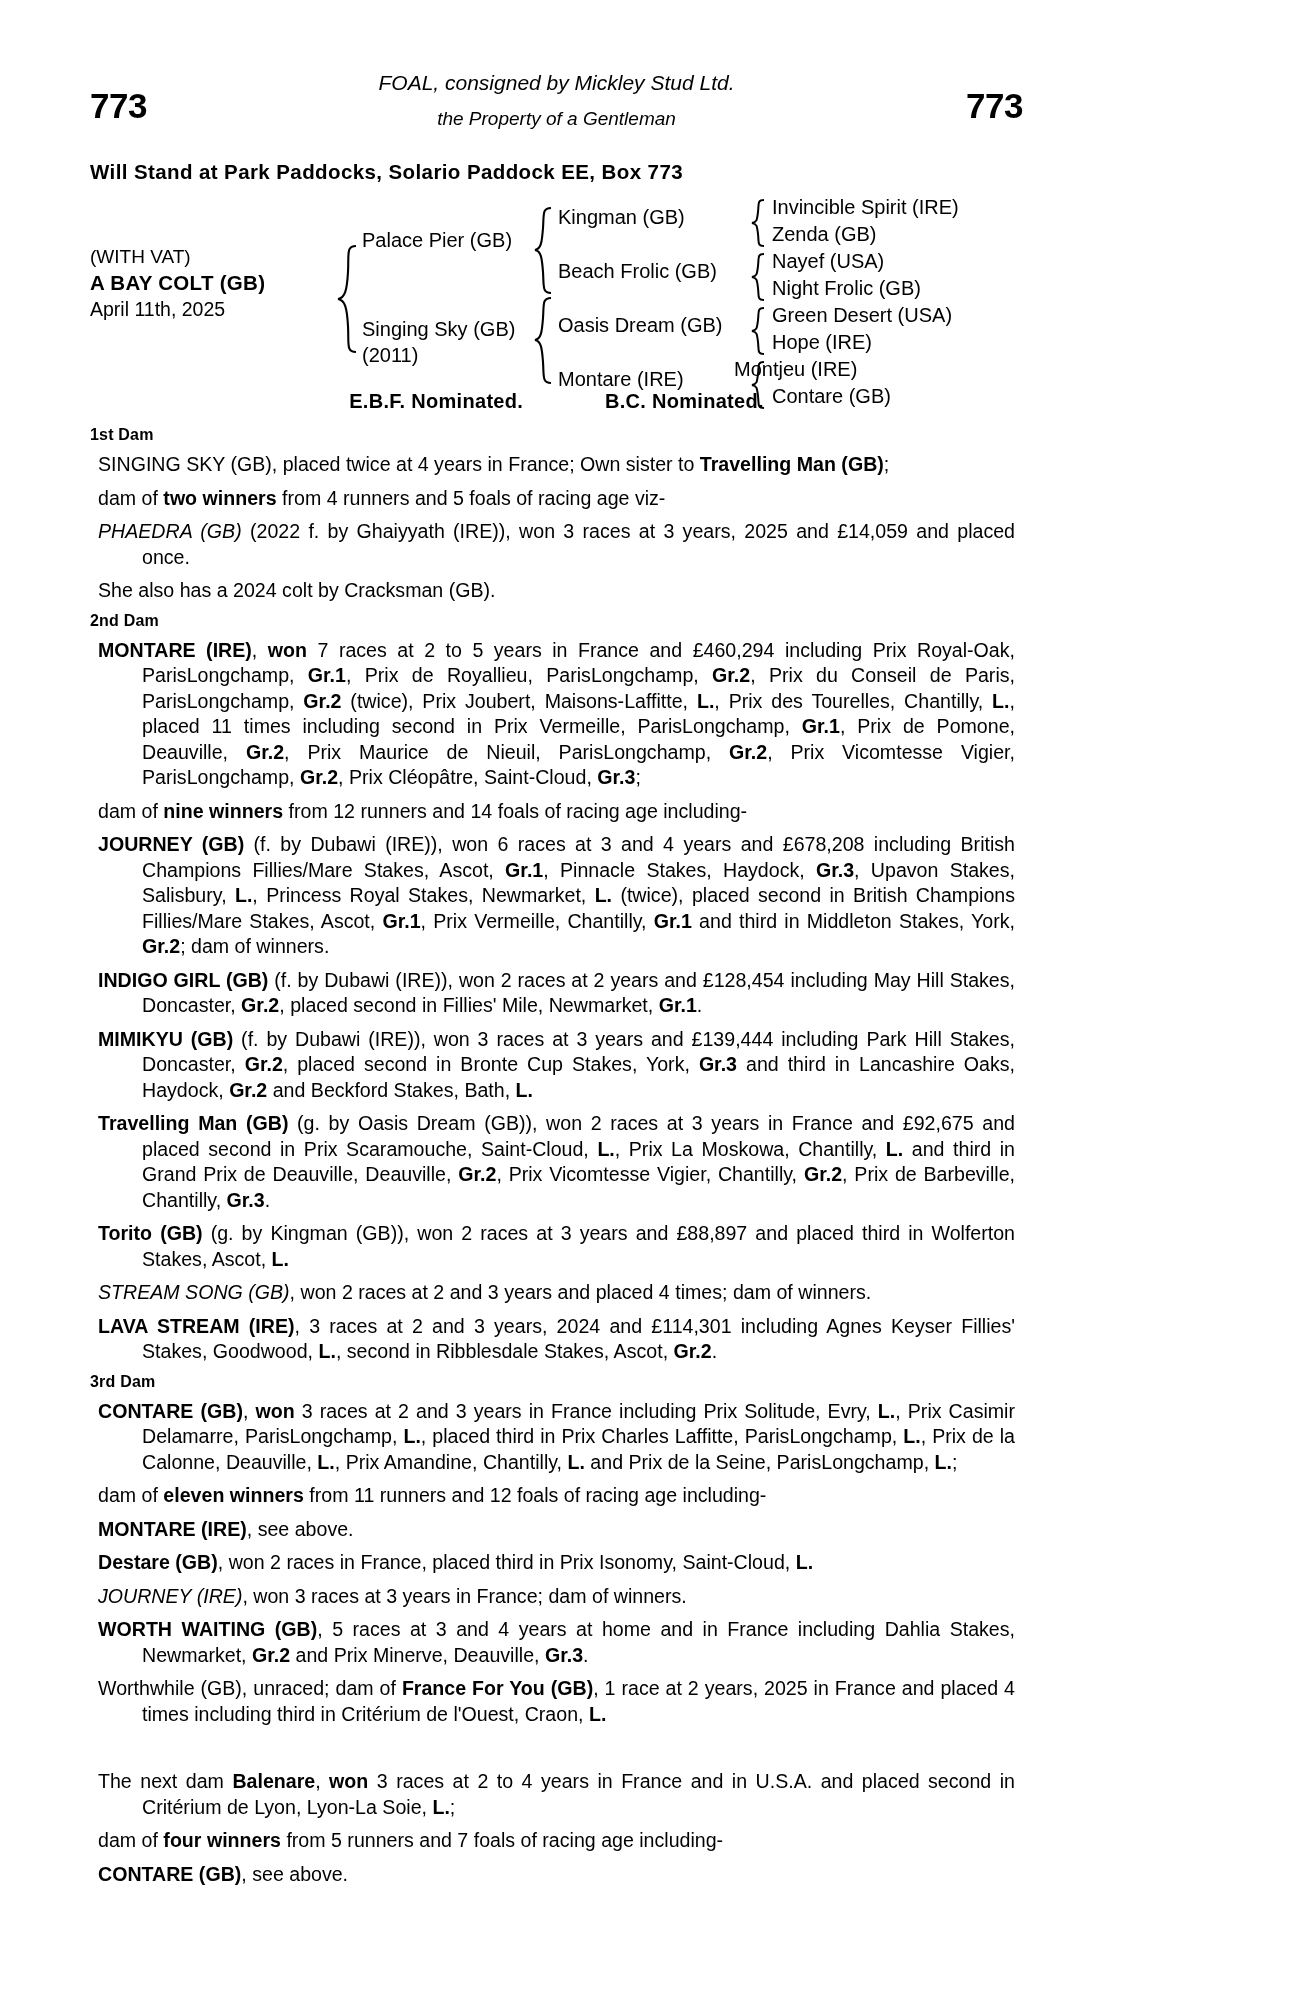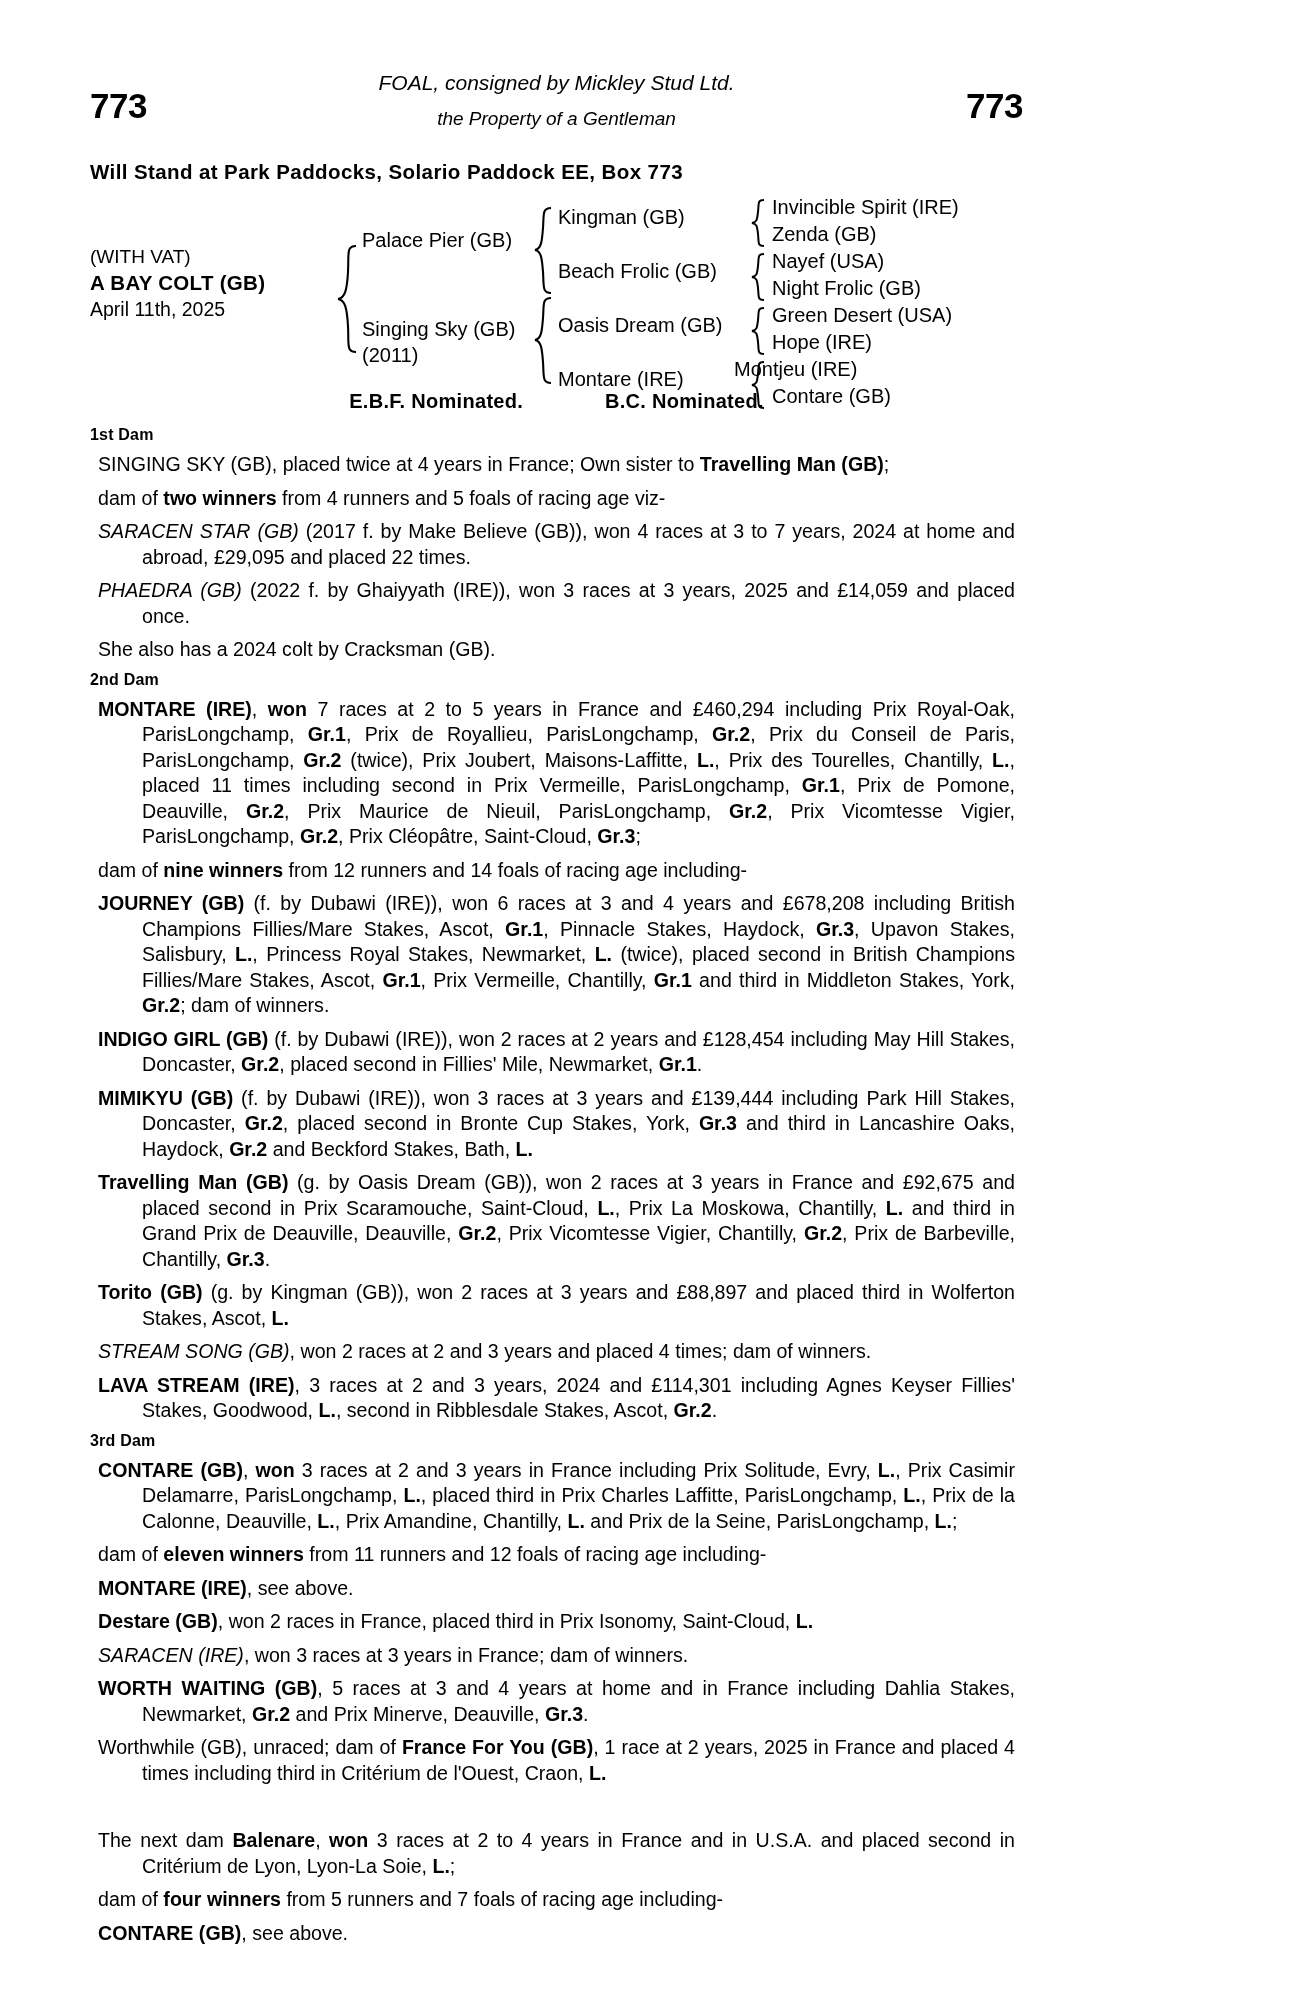--- a/index.html
+++ b/index.html
@@ -215,41 +215,40 @@
     <div class="nominated">
       <span>E.B.F. Nominated.</span>
       <span class="nom-gap"></span>
       <span>B.C. Nominated.</span>
     </div>
 
     <div class="spacer-sm"></div>
     <div class="section-head">1st Dam</div>
     <p class="t noj">SINGING SKY (GB), placed twice at 4 years in France; Own sister to <b>Travelling Man (GB)</b>;</p>
     <p class="t noj">dam of <b>two winners</b> from 4 runners and 5 foals of racing age viz-</p>
-    <p class="t ind1"><i>SARACEN STAR (GB)</i> (2017 f. by Make Believe (GB)), won 4 races at 3 to 7 years, 2024 at home and abroad, £29,095 and placed 22 times.</p>
     <p class="t ind1"><i>PHAEDRA (GB)</i> (2022 f. by Ghaiyyath (IRE)), won 3 races at 3 years, 2025 and £14,059 and placed once.</p>
     <p class="t noj">She also has a 2024 colt by Cracksman (GB).</p>
 
     <div class="section-head">2nd Dam</div>
     <p class="t hang"><b>MONTARE (IRE)</b>, <b>won</b> 7 races at 2 to 5 years in France and £460,294 including Prix Royal-Oak, ParisLongchamp, <b>Gr.1</b>, Prix de Royallieu, ParisLongchamp, <b>Gr.2</b>, Prix du Conseil de Paris, ParisLongchamp, <b>Gr.2</b> (twice), Prix Joubert, Maisons-Laffitte, <b>L.</b>, Prix des Tourelles, Chantilly, <b>L.</b>, placed 11 times including second in Prix Vermeille, ParisLongchamp, <b>Gr.1</b>, Prix de Pomone, Deauville, <b>Gr.2</b>, Prix Maurice de Nieuil, ParisLongchamp, <b>Gr.2</b>, Prix Vicomtesse Vigier, ParisLongchamp, <b>Gr.2</b>, Prix Cléopâtre, Saint-Cloud, <b>Gr.3</b>;</p>
     <p class="t noj">dam of <b>nine winners</b> from 12 runners and 14 foals of racing age including-</p>
     <p class="t ind1"><b>JOURNEY (GB)</b> (f. by Dubawi (IRE)), won 6 races at 3 and 4 years and £678,208 including British Champions Fillies/Mare Stakes, Ascot, <b>Gr.1</b>, Pinnacle Stakes, Haydock, <b>Gr.3</b>, Upavon Stakes, Salisbury, <b>L.</b>, Princess Royal Stakes, Newmarket, <b>L.</b> (twice), placed second in British Champions Fillies/Mare Stakes, Ascot, <b>Gr.1</b>, Prix Vermeille, Chantilly, <b>Gr.1</b> and third in Middleton Stakes, York, <b>Gr.2</b>; dam of winners.</p>
     <p class="t ind1"><b>INDIGO GIRL (GB)</b> (f. by Dubawi (IRE)), won 2 races at 2 years and £128,454 including May Hill Stakes, Doncaster, <b>Gr.2</b>, placed second in Fillies' Mile, Newmarket, <b>Gr.1</b>.</p>
     <p class="t ind1"><b>MIMIKYU (GB)</b> (f. by Dubawi (IRE)), won 3 races at 3 years and £139,444 including Park Hill Stakes, Doncaster, <b>Gr.2</b>, placed second in Bronte Cup Stakes, York, <b>Gr.3</b> and third in Lancashire Oaks, Haydock, <b>Gr.2</b> and Beckford Stakes, Bath, <b>L.</b></p>
     <p class="t ind1"><b>Travelling Man (GB)</b> (g. by Oasis Dream (GB)), won 2 races at 3 years in France and £92,675 and placed second in Prix Scaramouche, Saint-Cloud, <b>L.</b>, Prix La Moskowa, Chantilly, <b>L.</b> and third in Grand Prix de Deauville, Deauville, <b>Gr.2</b>, Prix Vicomtesse Vigier, Chantilly, <b>Gr.2</b>, Prix de Barbeville, Chantilly, <b>Gr.3</b>.</p>
     <p class="t ind1"><b>Torito (GB)</b> (g. by Kingman (GB)), won 2 races at 3 years and £88,897 and placed third in Wolferton Stakes, Ascot, <b>L.</b></p>
     <p class="t ind1"><i>STREAM SONG (GB)</i>, won 2 races at 2 and 3 years and placed 4 times; dam of winners.</p>
     <p class="t ind2"><b>LAVA STREAM (IRE)</b>, 3 races at 2 and 3 years, 2024 and £114,301 including Agnes Keyser Fillies' Stakes, Goodwood, <b>L.</b>, second in Ribblesdale Stakes, Ascot, <b>Gr.2</b>.</p>
 
     <div class="section-head">3rd Dam</div>
     <p class="t hang"><b>CONTARE (GB)</b>, <b>won</b> 3 races at 2 and 3 years in France including Prix Solitude, Evry, <b>L.</b>, Prix Casimir Delamarre, ParisLongchamp, <b>L.</b>, placed third in Prix Charles Laffitte, ParisLongchamp, <b>L.</b>, Prix de la Calonne, Deauville, <b>L.</b>, Prix Amandine, Chantilly, <b>L.</b> and Prix de la Seine, ParisLongchamp, <b>L.</b>;</p>
     <p class="t noj">dam of <b>eleven winners</b> from 11 runners and 12 foals of racing age including-</p>
     <p class="t ind1"><b>MONTARE (IRE)</b>, see above.</p>
     <p class="t ind1"><b>Destare (GB)</b>, won 2 races in France, placed third in Prix Isonomy, Saint-Cloud, <b>L.</b></p>
-    <p class="t ind1"><i>SARACEN (IRE)</i>, won 3 races at 3 years in France; dam of winners.</p>
+    <p class="t ind1"><i>JOURNEY (IRE)</i>, won 3 races at 3 years in France; dam of winners.</p>
     <p class="t ind2"><b>WORTH WAITING (GB)</b>, 5 races at 3 and 4 years at home and in France including Dahlia Stakes, Newmarket, <b>Gr.2</b> and Prix Minerve, Deauville, <b>Gr.3</b>.</p>
     <p class="t ind2">Worthwhile (GB), unraced; dam of <b>France For You (GB)</b>, 1 race at 2 years, 2025 in France and placed 4 times including third in Critérium de l'Ouest, Craon, <b>L.</b></p>
 
     <div class="spacer-md"></div>
     <p class="t hang">The next dam <b>Balenare</b>, <b>won</b> 3 races at 2 to 4 years in France and in U.S.A. and placed second in Critérium de Lyon, Lyon-La Soie, <b>L.</b>;</p>
     <p class="t noj">dam of <b>four winners</b> from 5 runners and 7 foals of racing age including-</p>
     <p class="t ind1"><b>CONTARE (GB)</b>, see above.</p>
 
   </div>
 </div>

